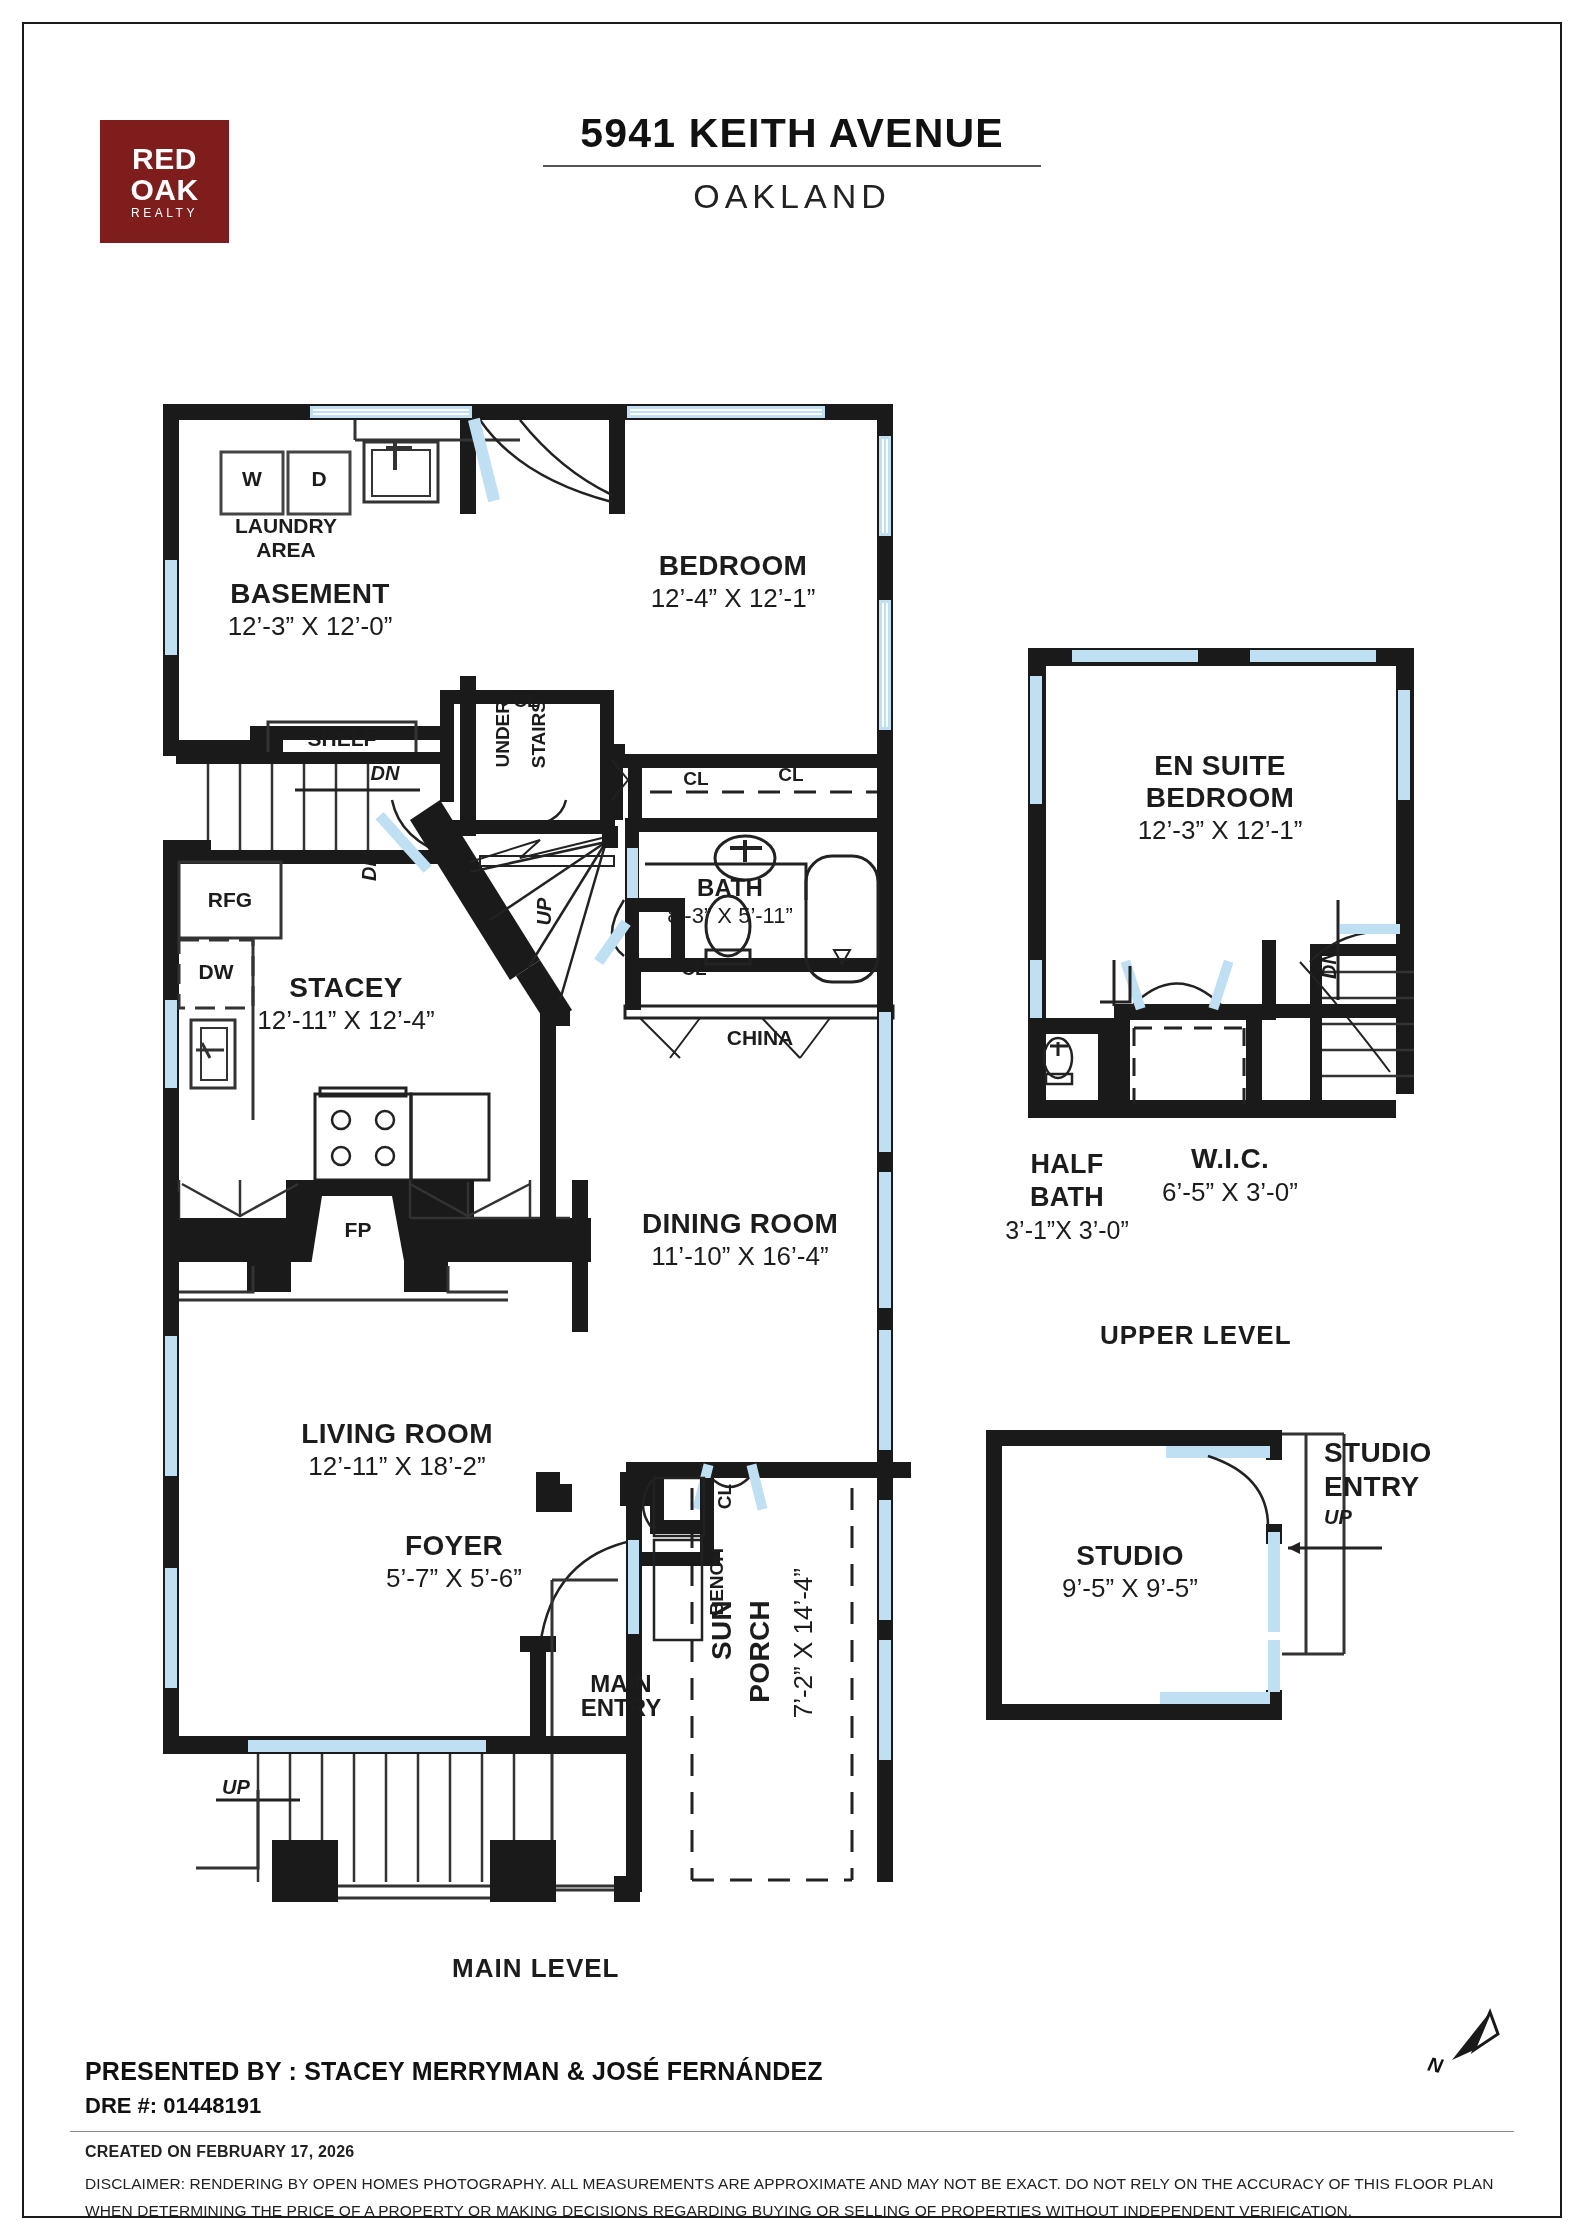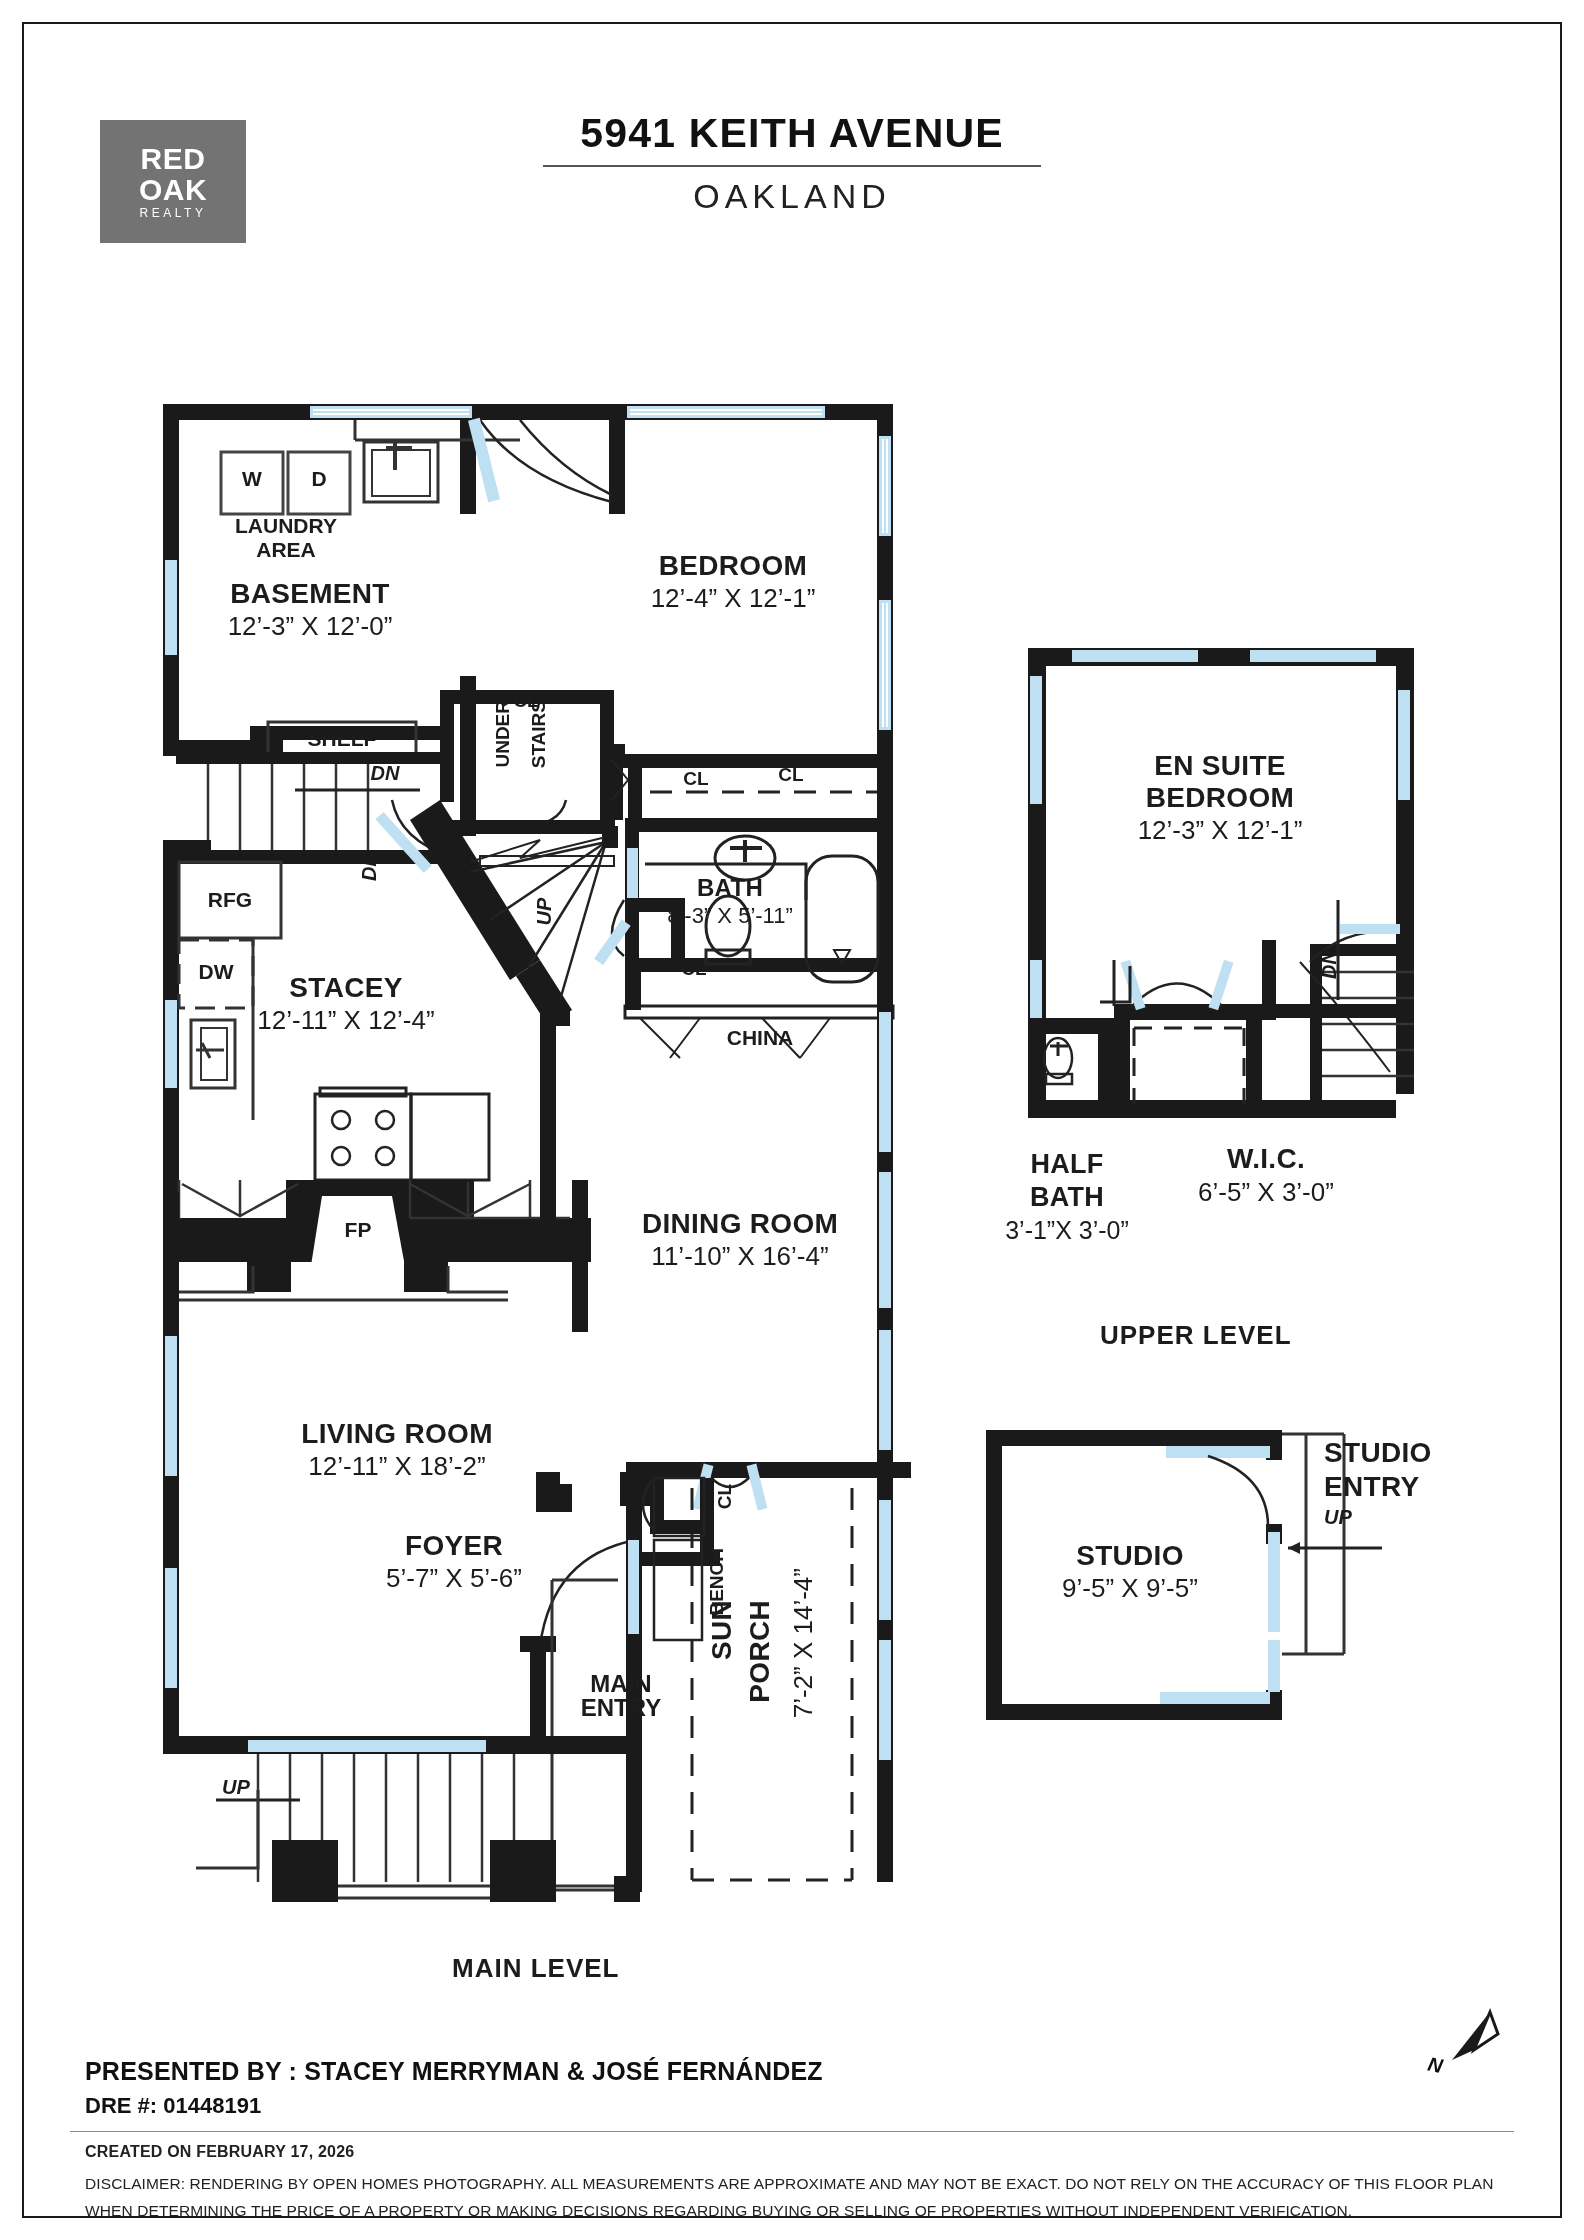--- a/index.html
+++ b/index.html
@@ -1,21 +1,21 @@
 <!DOCTYPE html>
 <html><head>
 <meta charset="utf-8">
 <style>
   html,body{margin:0;padding:0;background:#ffffff;}
   body{font-family:"Liberation Sans", sans-serif;}
   .page{position:relative;width:1584px;height:2240px;background:#fff;box-sizing:border-box;overflow:hidden;}
   .page-border{position:absolute;left:22px;top:22px;right:22px;bottom:22px;border:2px solid #1a1a1a;box-sizing:border-box;}
 
   
-  .logo{position:absolute;left:100px;top:120px;width:146px;height:123px;background:#737373;}
+  .logo{position:absolute;left:100px;top:120px;width:129px;height:123px;background:#7f1d1d;}
   .logo-inner{position:absolute;left:0;top:0;width:100%;height:100%;display:flex;flex-direction:column;align-items:center;justify-content:center;}
   .logo-l1,.logo-l2{color:#fff;font-weight:bold;font-size:30px;letter-spacing:0.5px;line-height:31px;font-family:"Liberation Sans",sans-serif;}
   .logo-l3{color:#fff;font-size:12px;letter-spacing:3.5px;margin-top:1px;font-family:"Liberation Sans",sans-serif;}
 
   .title-block{position:absolute;left:0;top:110px;width:1584px;text-align:center;}
   .title{font-size:41px;font-weight:bold;letter-spacing:1.2px;color:#111;line-height:46px;}
   .title-rule{width:498px;height:2px;background:#555;margin:9px auto 0 auto;}
   .subtitle{font-size:34px;letter-spacing:5px;color:#222;margin-top:10px;font-weight:400;}
 
   
@@ -472,21 +472,21 @@
     <div class="nm">EN SUITE</div>
     <div class="nm">BEDROOM</div>
     <div class="dm">12’-3” X 12’-1”</div>
   </div>
   <div class="lbl ital vert" style="left:1318px;top:950px;width:30px;">DN</div>
   <div class="lbl" style="left:1002px;top:1148px;width:130px;">
     <div class="nm" style="font-size:27px;line-height:33px;">HALF</div>
     <div class="nm" style="font-size:27px;line-height:33px;">BATH</div>
     <div class="dm" style="font-size:25px;line-height:32px;">3’-1”X 3’-0”</div>
   </div>
-  <div class="lbl" style="left:1136px;top:1142px;width:260px;">
+  <div class="lbl" style="left:1100px;top:1142px;width:260px;">
     <div class="nm" style="font-size:28px;line-height:34px;">W.I.C.</div>
     <div class="dm" style="font-size:26px;line-height:33px;">6’-5” X 3’-0”</div>
   </div>
   <div class="levellbl" style="left:1100px;top:1320px;">UPPER LEVEL</div>
 
   <div class="lbl big" style="left:1010px;top:1540px;width:240px;">
     <div class="nm">STUDIO</div>
     <div class="dm">9’-5” X 9’-5”</div>
   </div>
   <div class="lbl" style="left:1324px;top:1436px;width:200px;text-align:left;">

